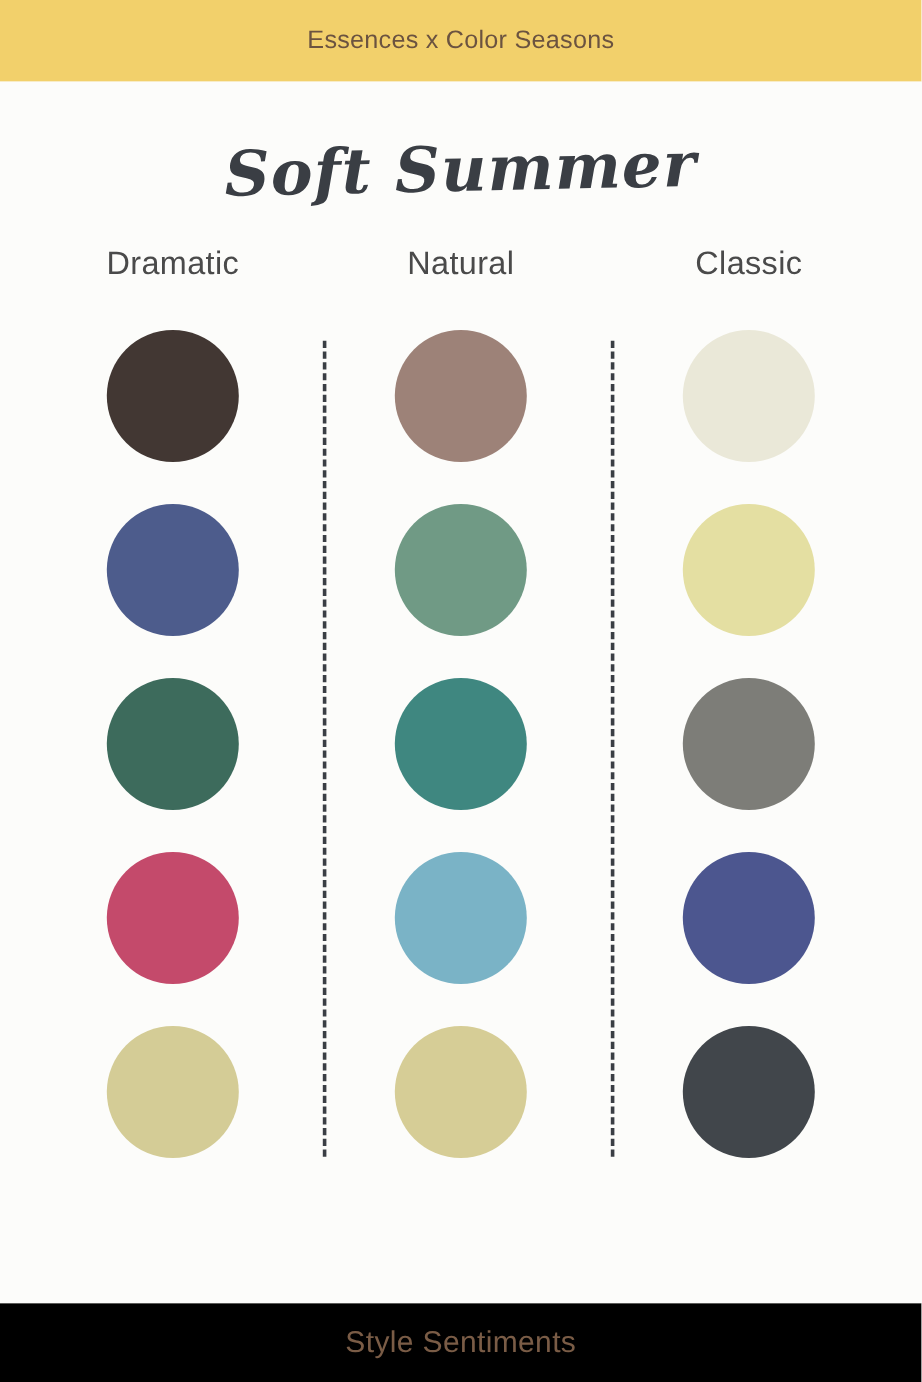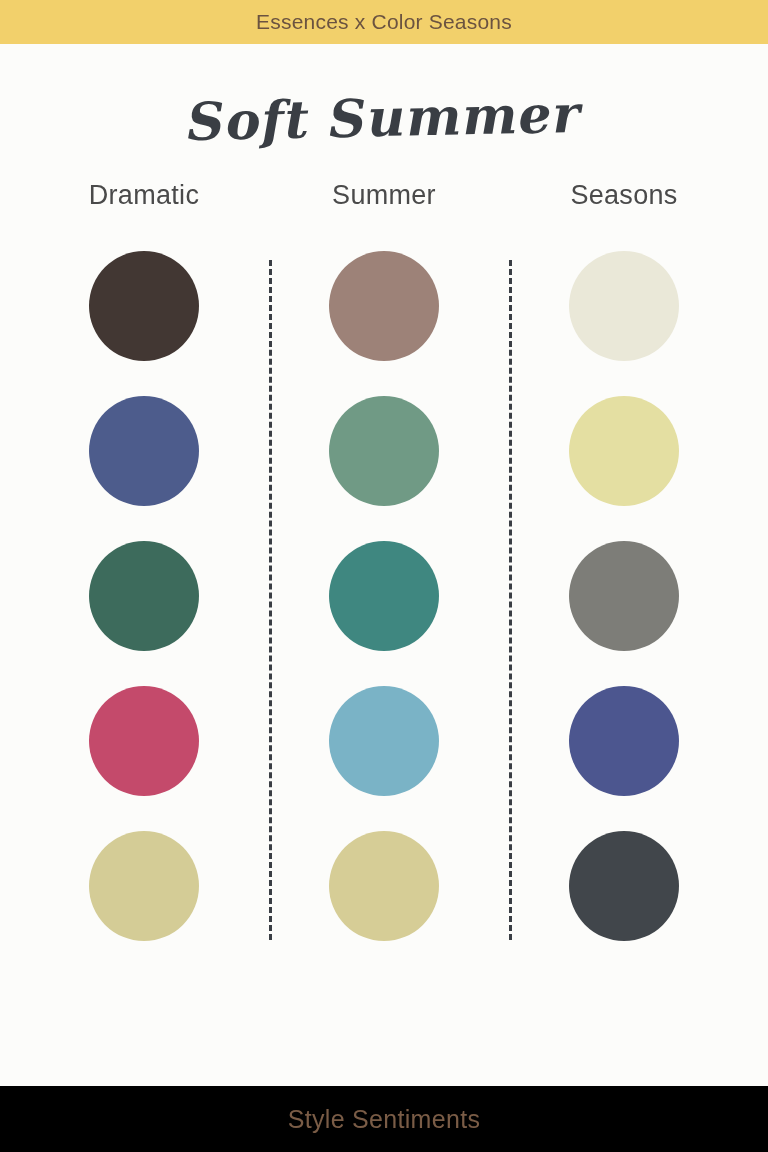--- a/index.html
+++ b/index.html
@@ -17,21 +17,21 @@
     position: relative;
     width: 768px;
     height: 1152px;
     background: #FCFCFA;
     display: flex;
     flex-direction: column;
   }
 
   
   .header-bar {
-    height: 44px;
+    height: 68px;
     background: #F2D06B;
     display: flex;
     align-items: center;
     justify-content: center;
     flex: none;
   }
   .header-title {
     font-size: 21px;
     color: #6B5340;
     letter-spacing: 0.2px;
@@ -146,32 +146,32 @@
         <div class="swatch-list">
           <div class="swatch" style="background:#423733"></div>
           <div class="swatch" style="background:#4D5C8C"></div>
           <div class="swatch" style="background:#3D6B5C"></div>
           <div class="swatch" style="background:#C44A6B"></div>
           <div class="swatch" style="background:#D4CC96"></div>
         </div>
       </div>
 
       <div class="column">
-        <div class="column-header">Summer</div>
+        <div class="column-header">Natural</div>
         <div class="swatch-list">
           <div class="swatch" style="background:#9D8278"></div>
           <div class="swatch" style="background:#709A85"></div>
           <div class="swatch" style="background:#3F8780"></div>
           <div class="swatch" style="background:#7AB3C6"></div>
           <div class="swatch" style="background:#D6CD96"></div>
         </div>
       </div>
 
       <div class="column">
-        <div class="column-header">Seasons</div>
+        <div class="column-header">Classic</div>
         <div class="swatch-list">
           <div class="swatch" style="background:#EAE8D8"></div>
           <div class="swatch" style="background:#E4DFA2"></div>
           <div class="swatch" style="background:#7D7D78"></div>
           <div class="swatch" style="background:#4C568F"></div>
           <div class="swatch" style="background:#41464B"></div>
         </div>
       </div>
 
     </div>

